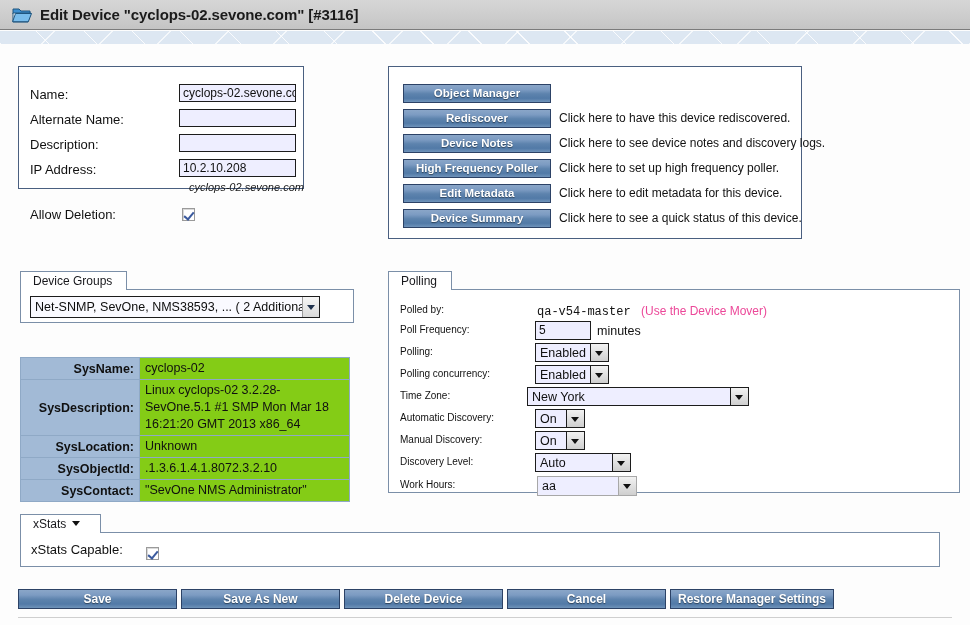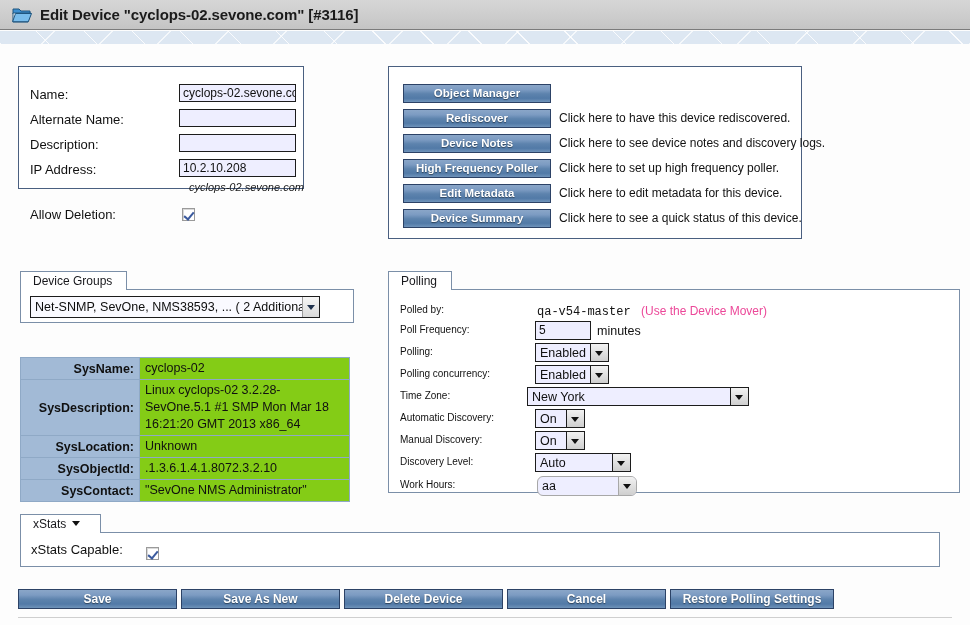--- a/index.html
+++ b/index.html
@@ -456,21 +456,21 @@
         <span class="sbtn"></span>
       </div>
 
       <span class="prow-label" style="top:166px;">Discovery Level:</span>
       <div class="sel" style="left:146px; top:163px; width:96px;">
         <span class="stext">Auto</span>
         <span class="sbtn"></span>
       </div>
 
       <span class="prow-label" style="top:189px;">Work Hours:</span>
-      <div class="sel soft" style="left:148px; top:186px; width:100px; height:20px;border-radius:6px;">
+      <div class="sel soft" style="left:148px; top:186px; width:100px; height:20px;">
         <span class="stext">aa</span>
         <span class="sbtn"></span>
       </div>
     </div>
   </div>
 
   <div class="tabpanel" id="xstats-tab">
     <div class="tab">
       <span>xStats</span><span class="tabcaret"></span>
     </div>
@@ -479,19 +479,19 @@
       <span style="position:absolute; left:125px; top:11px;">
         <span class="cbx"></span>
       </span>
     </div>
   </div>
 
   <div class="fbtn" style="left:18px;  width:159px;">Save</div>
   <div class="fbtn" style="left:181px; width:159px;">Save As New</div>
   <div class="fbtn" style="left:344px; width:159px;">Delete Device</div>
   <div class="fbtn" style="left:507px; width:159px;">Cancel</div>
-  <div class="fbtn" style="left:670px; width:164px;">Restore Polling Settings</div>
+  <div class="fbtn" style="left:670px; width:164px;">Restore Manager Settings</div>
 
   <div class="bottomrule"></div>
 </div>
 
 <style>
 </style>
 
 </body></html>

